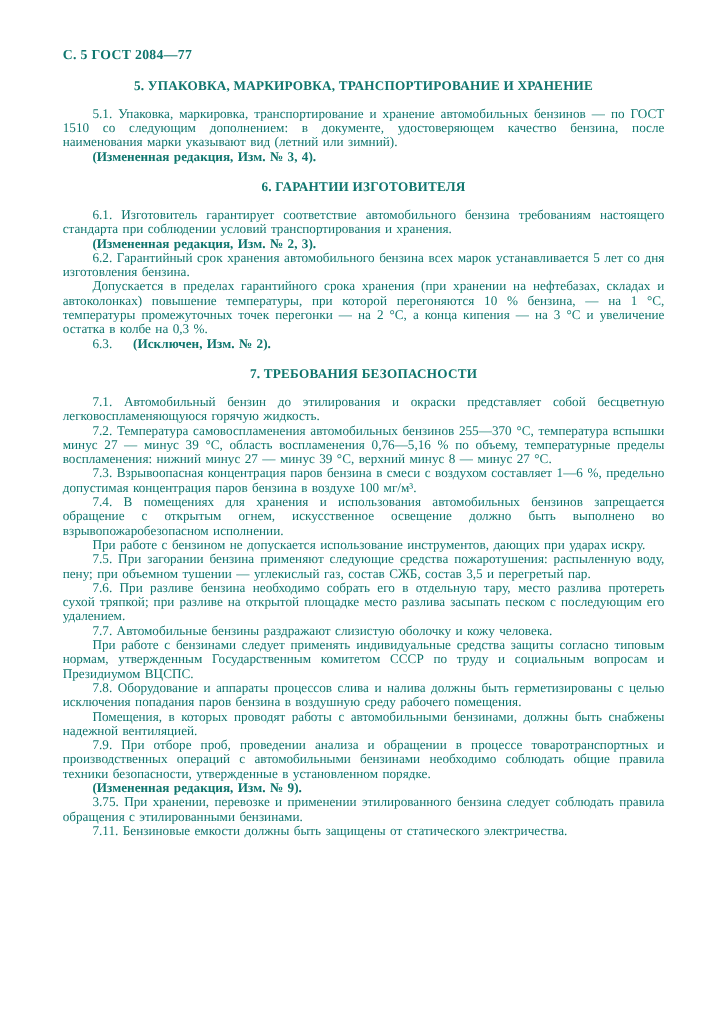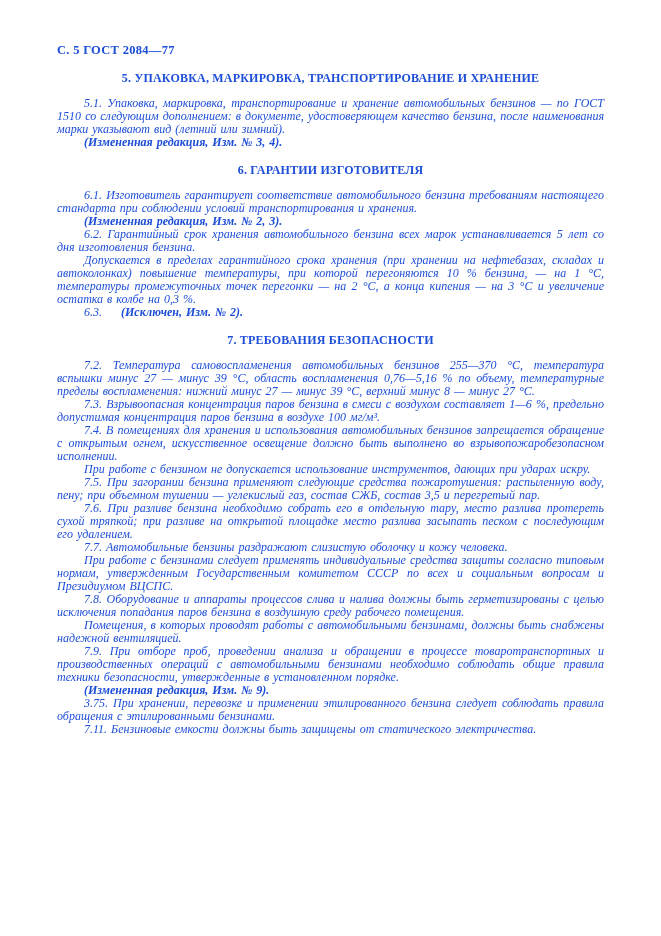--- a/index.html
+++ b/index.html
@@ -4,21 +4,21 @@
 <style>
   * { margin: 0; padding: 0; box-sizing: border-box; }
   html, body { background: #ffffff; }
   .page {
     position: relative;
     width: 661px;
     height: 936px;
     background: #ffffff;
     padding: 44px 57px 0 57px;
     font-family: "Liberation Serif", "DejaVu Serif", serif;
-    color: #1d4ed8;
+    color: #0f766e;
     font-size: 12px;
     line-height: 13px;
     overflow: hidden;
   }
   .page-header {
     font-weight: bold;
     font-size: 12.5px;
     letter-spacing: 0.3px;
   }
   .section-title {
@@ -26,21 +26,20 @@
     font-weight: bold;
     font-size: 12px;
     letter-spacing: 0.2px;
     margin: 15px 0 12px 0;
     line-height: 13px;
   }
   .para {
     text-align: justify;
     text-indent: 27px;
     word-spacing: 1px;
-    font-style: italic;
   }
   .para.bold { font-weight: bold; }
   .clause-num { margin-right: 19px; }
   .bold { font-weight: bold; }
 </style>
 </head>
 <body>
 
 <div class="page">
 
@@ -53,28 +52,29 @@
   <h2 class="section-title">6. ГАРАНТИИ ИЗГОТОВИТЕЛЯ</h2>
   <p class="para">6.1. Изготовитель гарантирует соответствие автомобильного бензина требованиям настоящего стандарта при соблюдении условий транспортирования и хранения.</p>
   <p class="para bold">(Измененная редакция, Изм. № 2, 3).</p>
   <p class="para">6.2. Гарантийный срок хранения автомобильного бензина всех марок устанавливается 5 лет со дня изготовления бензина.</p>
   <p class="para">Допускается в пределах гарантийного срока хранения (при хранении на нефтебазах, складах и автоколонках) повышение температуры, при которой перегоняются 10 % бензина, — на 1 °С, температуры промежуточных точек перегонки — на 2 °С, а конца кипения — на 3 °С и увеличение остатка в колбе на 0,3 %.</p>
   <p class="para">
     <span class="clause-num">6.3.</span><span class="bold">(Исключен, Изм. № 2).</span>
   </p>
 
   <h2 class="section-title">7. ТРЕБОВАНИЯ БЕЗОПАСНОСТИ</h2>
+  <p class="para">7.1. Автомобильный бензин до этилирования и окраски представляет собой бесцветную легковоспламеняющуюся горячую жидкость.</p>
   <p class="para">7.2. Температура самовоспламенения автомобильных бензинов 255—370 °С, температура вспышки минус 27 — минус 39 °С, область воспламенения 0,76—5,16 % по объему, температурные пределы воспламенения: нижний минус 27 — минус 39 °С, верхний минус 8 — минус 27 °С.</p>
   <p class="para">7.3. Взрывоопасная концентрация паров бензина в смеси с воздухом составляет 1—6 %, предельно допустимая концентрация паров бензина в воздухе 100 мг/м³.</p>
   <p class="para">7.4. В помещениях для хранения и использования автомобильных бензинов запрещается обращение с открытым огнем, искусственное освещение должно быть выполнено во взрывопожаробезопасном исполнении.</p>
   <p class="para">При работе с бензином не допускается использование инструментов, дающих при ударах искру.</p>
   <p class="para">7.5. При загорании бензина применяют следующие средства пожаротушения: распыленную воду, пену; при объемном тушении — углекислый газ, состав СЖБ, состав 3,5 и перегретый пар.</p>
   <p class="para">7.6. При разливе бензина необходимо собрать его в отдельную тару, место разлива протереть сухой тряпкой; при разливе на открытой площадке место разлива засыпать песком с последующим его удалением.</p>
   <p class="para">7.7. Автомобильные бензины раздражают слизистую оболочку и кожу человека.</p>
-  <p class="para">При работе с бензинами следует применять индивидуальные средства защиты согласно типовым нормам, утвержденным Государственным комитетом СССР по всех и социальным вопросам и Президиумом ВЦСПС.</p>
+  <p class="para">При работе с бензинами следует применять индивидуальные средства защиты согласно типовым нормам, утвержденным Государственным комитетом СССР по труду и социальным вопросам и Президиумом ВЦСПС.</p>
   <p class="para">7.8. Оборудование и аппараты процессов слива и налива должны быть герметизированы с целью исключения попадания паров бензина в воздушную среду рабочего помещения.</p>
   <p class="para">Помещения, в которых проводят работы с автомобильными бензинами, должны быть снабжены надежной вентиляцией.</p>
   <p class="para">7.9. При отборе проб, проведении анализа и обращении в процессе товаротранспортных и производственных операций с автомобильными бензинами необходимо соблюдать общие правила техники безопасности, утвержденные в установленном порядке.</p>
   <p class="para bold">(Измененная редакция, Изм. № 9).</p>
   <p class="para">3.75. При хранении, перевозке и применении этилированного бензина следует соблюдать правила обращения с этилированными бензинами.</p>
   <p class="para">7.11. Бензиновые емкости должны быть защищены от статического электричества.</p>
 
 </div>
 
 </body></html>

